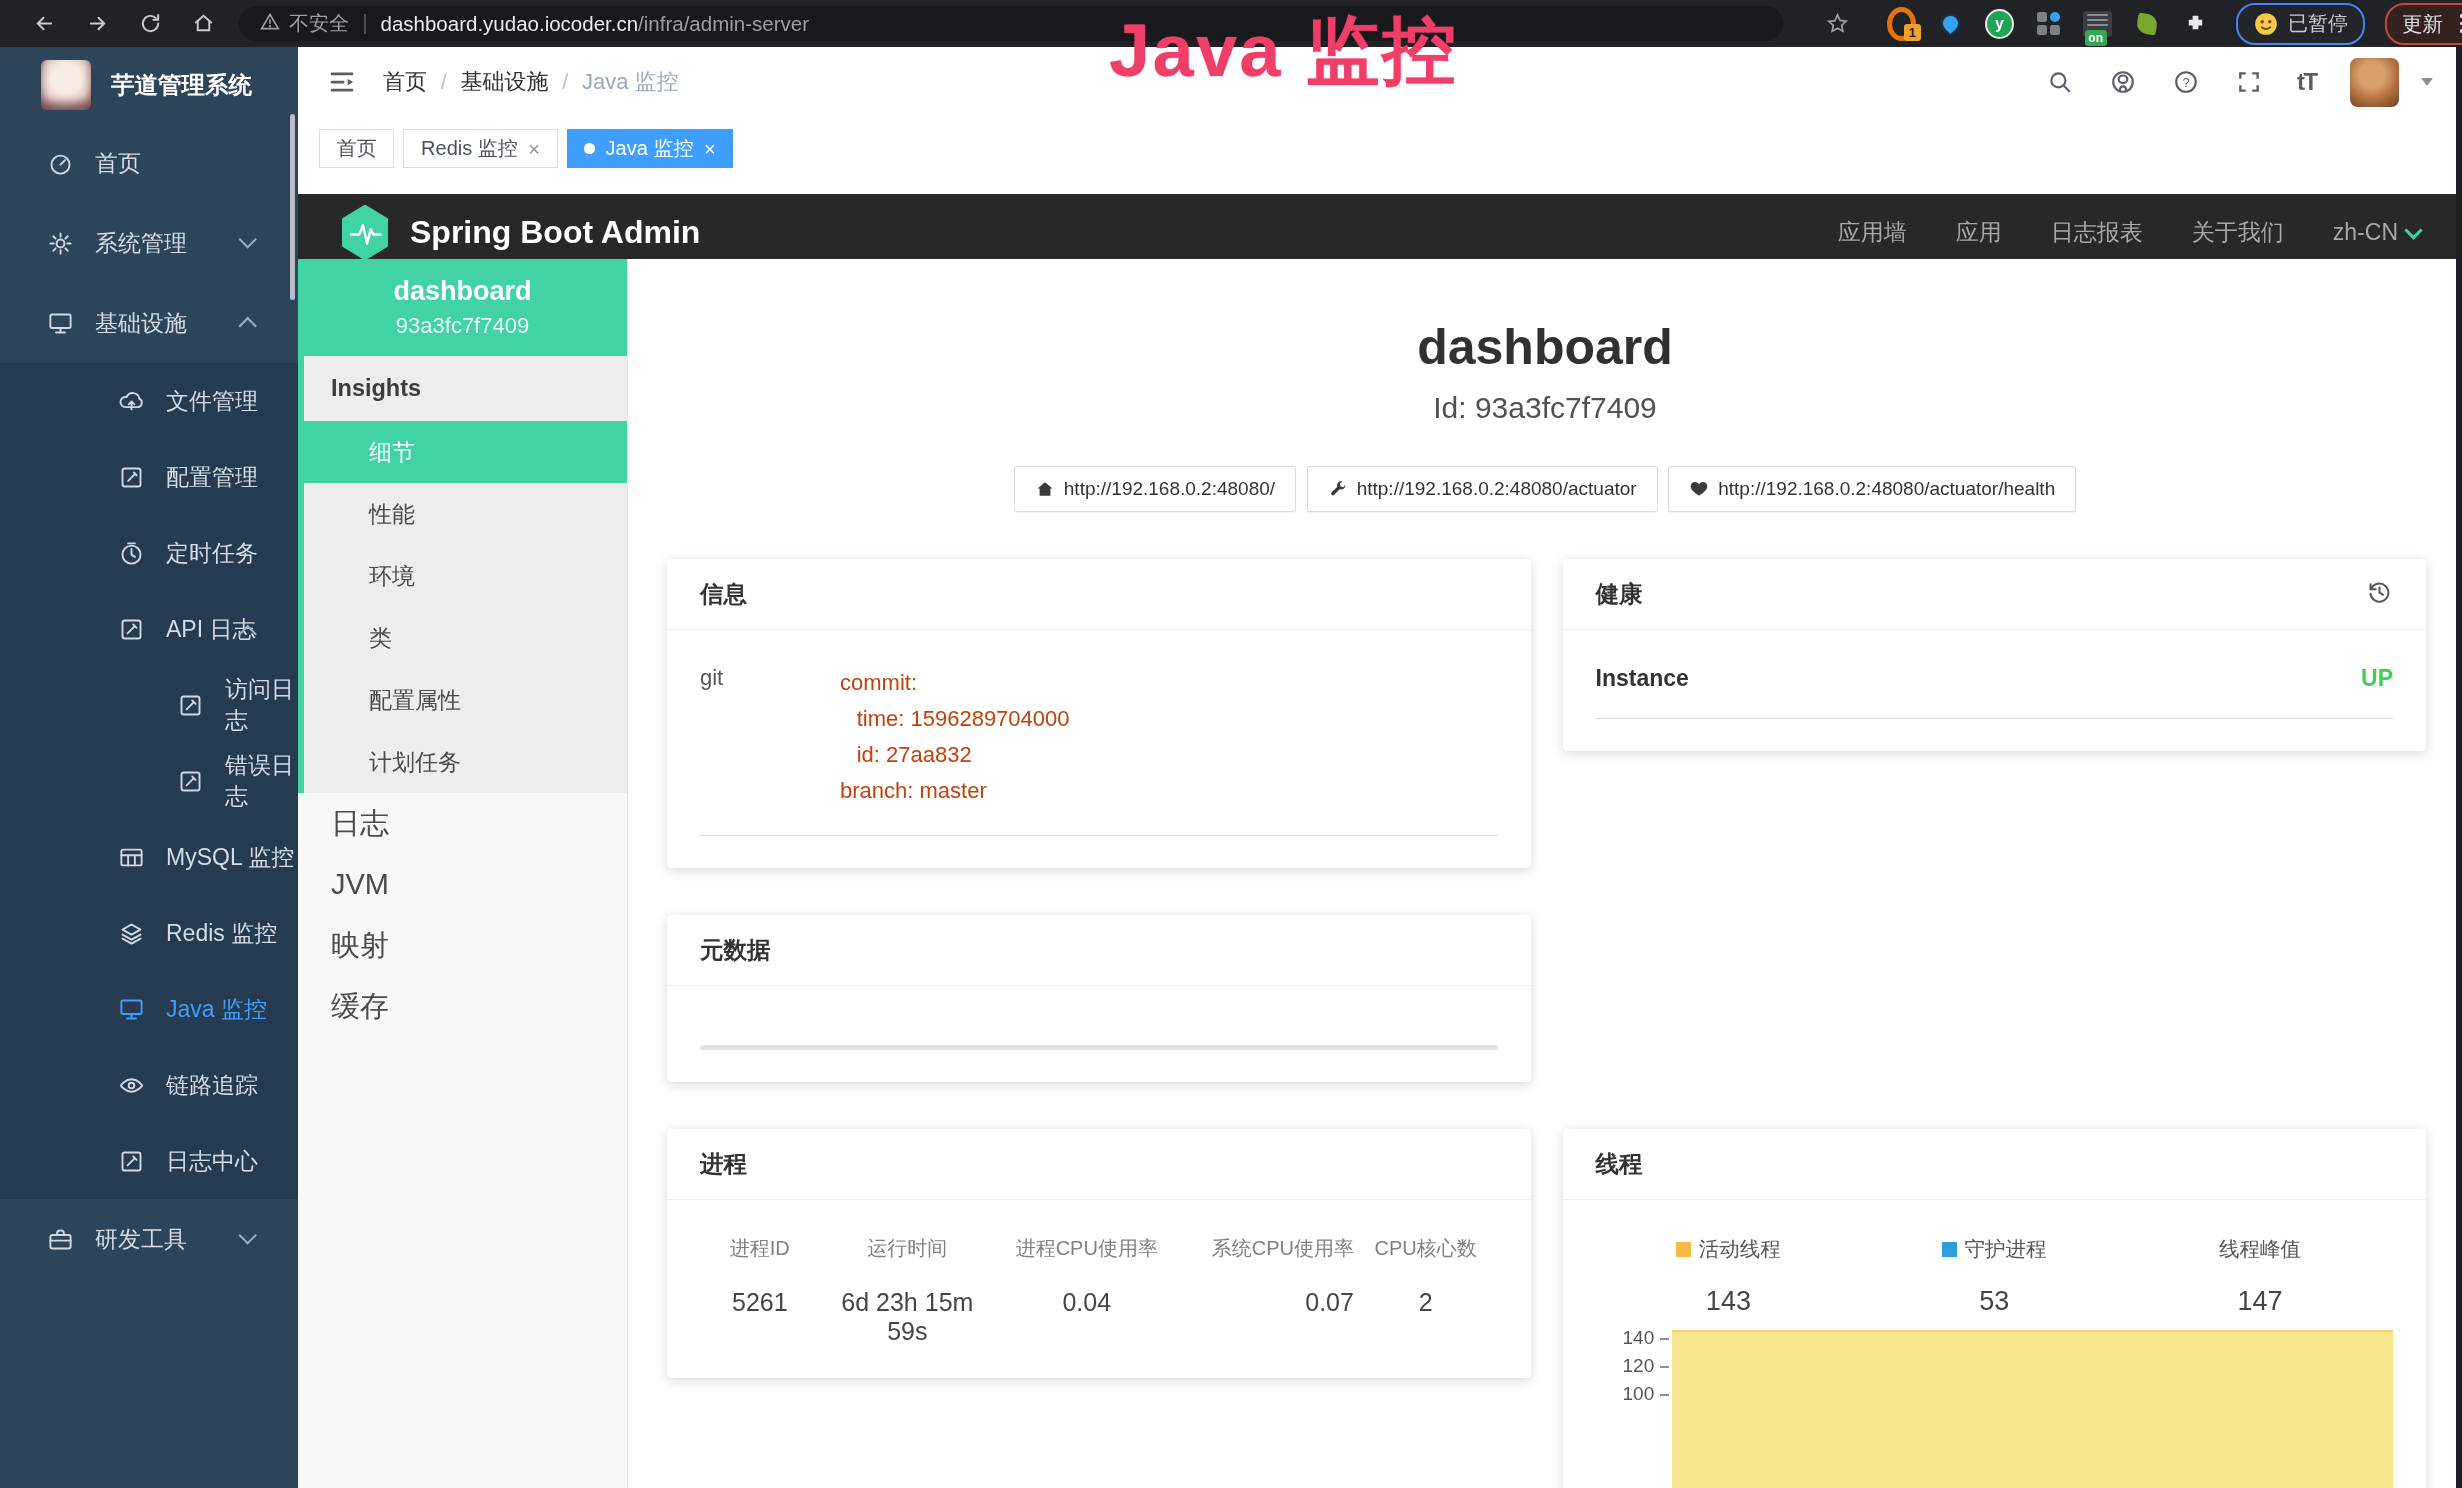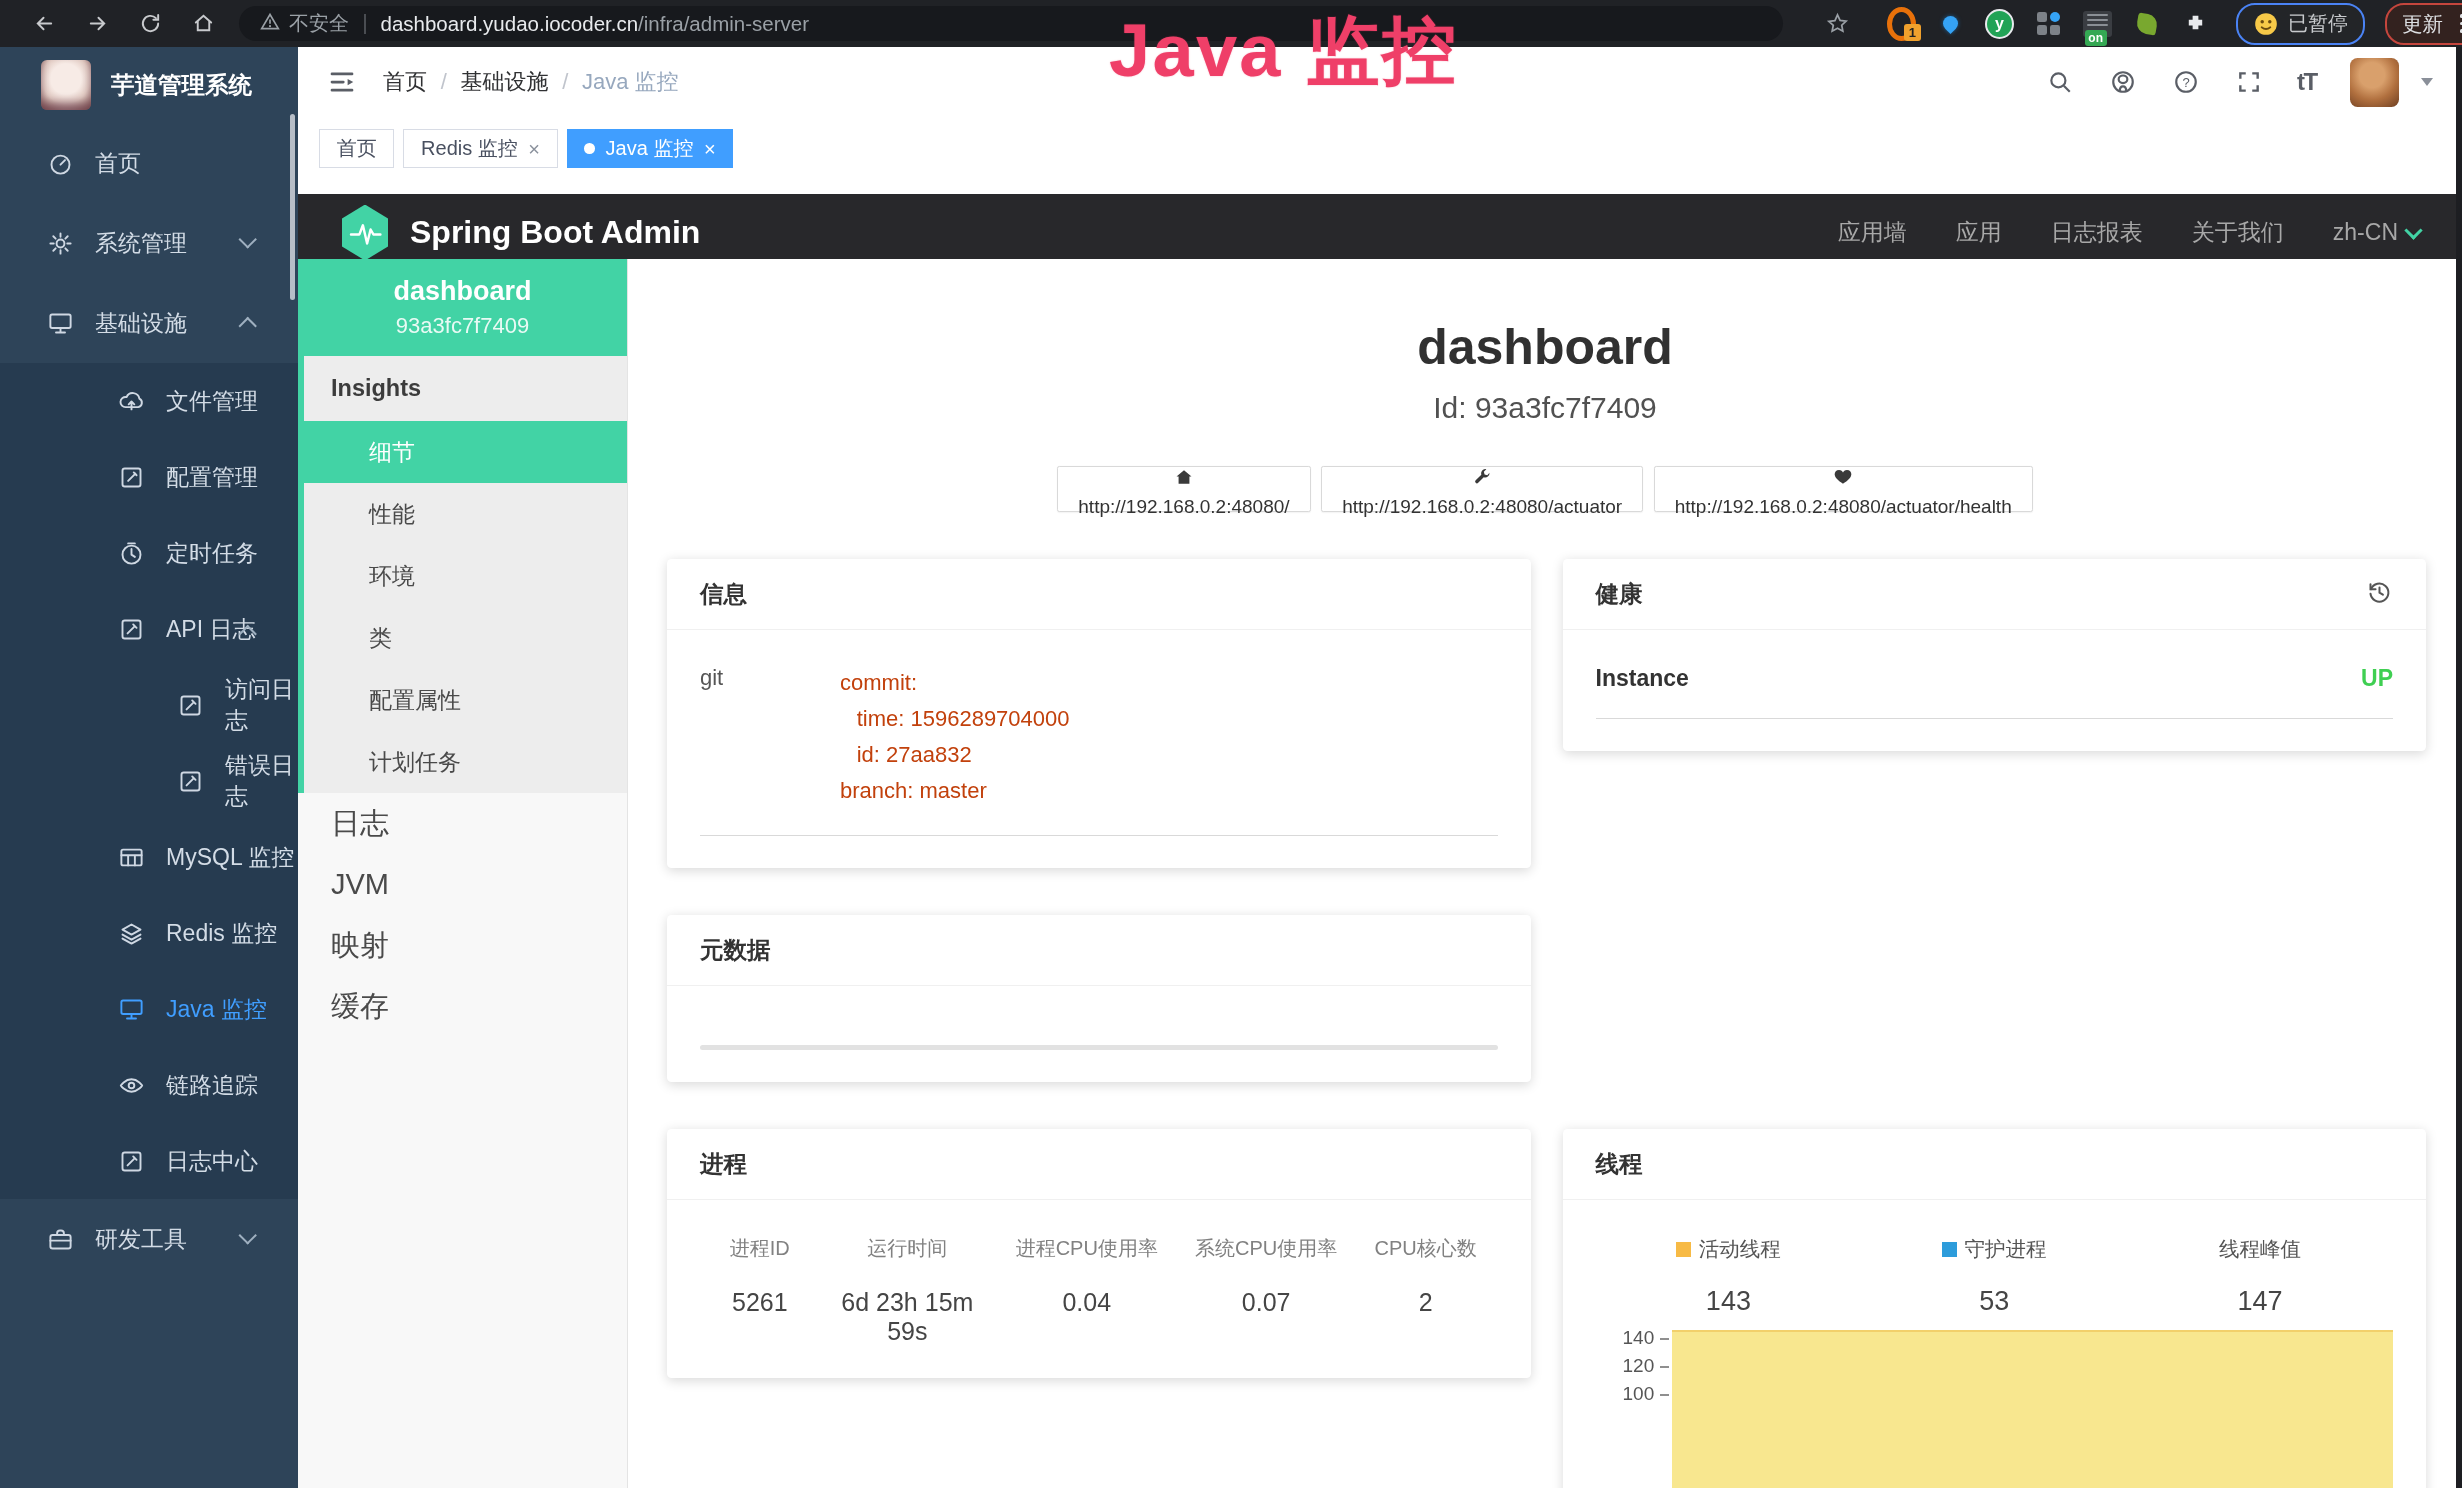--- a/index.html
+++ b/index.html
@@ -111,21 +111,21 @@
     font-weight:bold;color:#3c3c3c;}
   .g-item{height:62px;display:flex;align-items:center;padding-left:65px;font-size:23px;color:#4a4a4a;}
   .g-item.active{background:#42d3a5;color:#fff;margin-left:-6px;padding-left:71px;}
   .t-item{height:61px;display:flex;align-items:center;padding-left:33px;font-size:29px;color:#4a4a4a;}
   
   .sba-main{flex:1;background:#fff;position:relative;}
   .m-title{margin-top:59px;text-align:center;font-size:50px;font-weight:600;color:#313131;}
   .m-id{margin-top:15px;text-align:center;font-size:30px;color:#515151;}
   .chips{margin-top:41px;display:flex;justify-content:center;gap:10.6px;}
   .chip{height:44px;border:0.8px solid #d9d9d9;border-radius:2.3px;background:#fff;display:flex;
-    align-items:center;gap:9px;padding:0 20px;font-size:19px;color:#333;box-shadow:0 0.8px 1.5px rgba(0,0,0,.05);flex-direction:column;}
+    align-items:center;gap:9px;padding:0 20px;font-size:19px;color:#333;box-shadow:0 0.8px 1.5px rgba(0,0,0,.05);}
   .chip svg{width:20px;height:20px;flex:none;}
   .cards{margin:47px 36px 0 39px;display:grid;grid-template-columns:1fr 1fr;column-gap:32px;
     row-gap:47px;align-items:start;}
   .card{background:#fff;border-radius:4.6px;box-shadow:0 2.3px 12px rgba(0,0,0,.15);}
   .card-h{height:70px;display:flex;align-items:center;padding:0 33px;font-size:23.5px;font-weight:bold;
     color:#333;border-bottom:1.5px solid #f0f0f0;}
   .card-b{padding:35px 33px 32px;}
   .kv{display:flex;padding-bottom:26px;border-bottom:0.8px solid #d9d9d9;}
   .kv .k{width:140px;flex:none;font-size:22px;color:#555;}
   .kv .v{font-size:22px;color:#c2410c;line-height:36px;}
@@ -134,21 +134,21 @@
   .kv2 .k{font-size:23px;font-weight:bold;color:#333;}
   .up{font-size:23px;font-weight:bold;color:#3fcf52;}
   .hist{margin-left:auto;}
   .hist svg{width:27px;height:27px;}
   .kv.noline{border-bottom:none;padding-bottom:0;}
   .hbar{height:5.3px;background:#e2e2e2;border-radius:3px;margin-top:24px;}
   .ptable{display:flex;text-align:center;}
   .pcol{display:flex;flex-direction:column;gap:26px;}
   .pcol .ph{font-size:20px;color:#818181;}
   .pcol .pv{font-size:25px;color:#454545;}
-  .w1{width:15%;}.w2{width:22%;}.w3{width:23%;}.w4{width:22%;}.w5{width:18%;}
+  .w1{width:15%;}.w2{width:22%;}.w3{width:23%;}.w4{width:22%;align-items:flex-end;}.w5{width:18%;}
   .legend{display:flex;text-align:center;}
   .lcol{width:33.33%;display:flex;flex-direction:column;gap:23px;align-items:center;}
   .lrow{display:flex;align-items:center;gap:7.6px;font-size:20.5px;color:#555;}
   .sq{width:15px;height:15px;flex:none;}
   .lval{font-size:27px;color:#454545;}
   .chart{display:flex;margin-top:20px;}
   .yaxis{width:76px;position:relative;flex:none;height:99px;}
   .ytick{position:absolute;right:3px;font-size:19px;color:#555;white-space:nowrap;}
   .ytick::after{content:"";display:inline-block;width:9px;height:2.3px;background:#8f8f8f;
     margin-left:5.3px;vertical-align:middle;}

